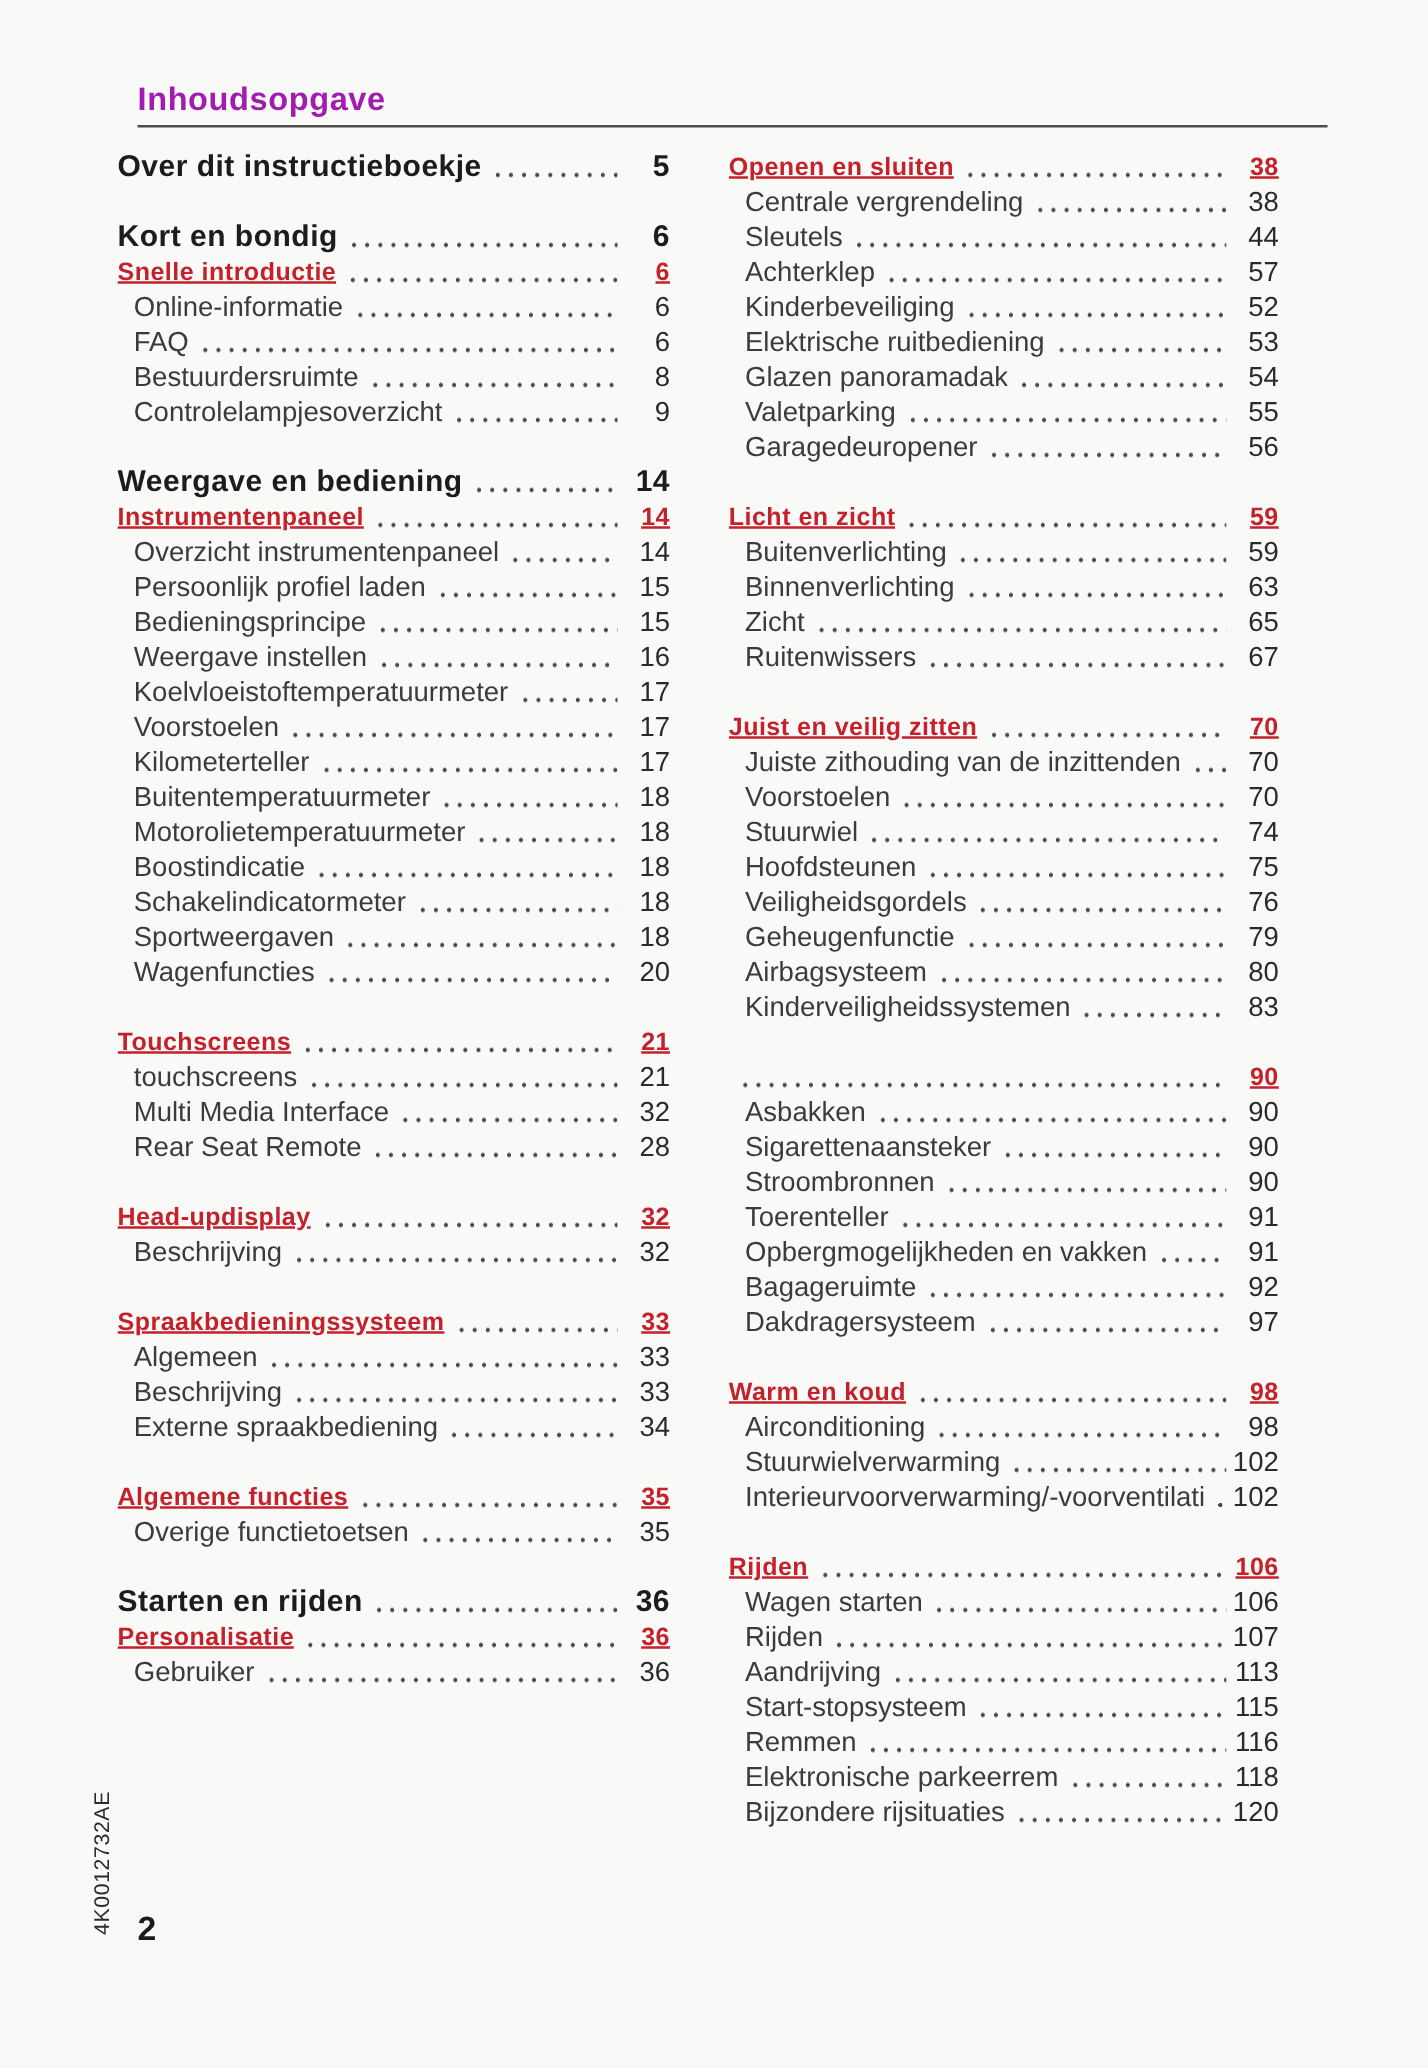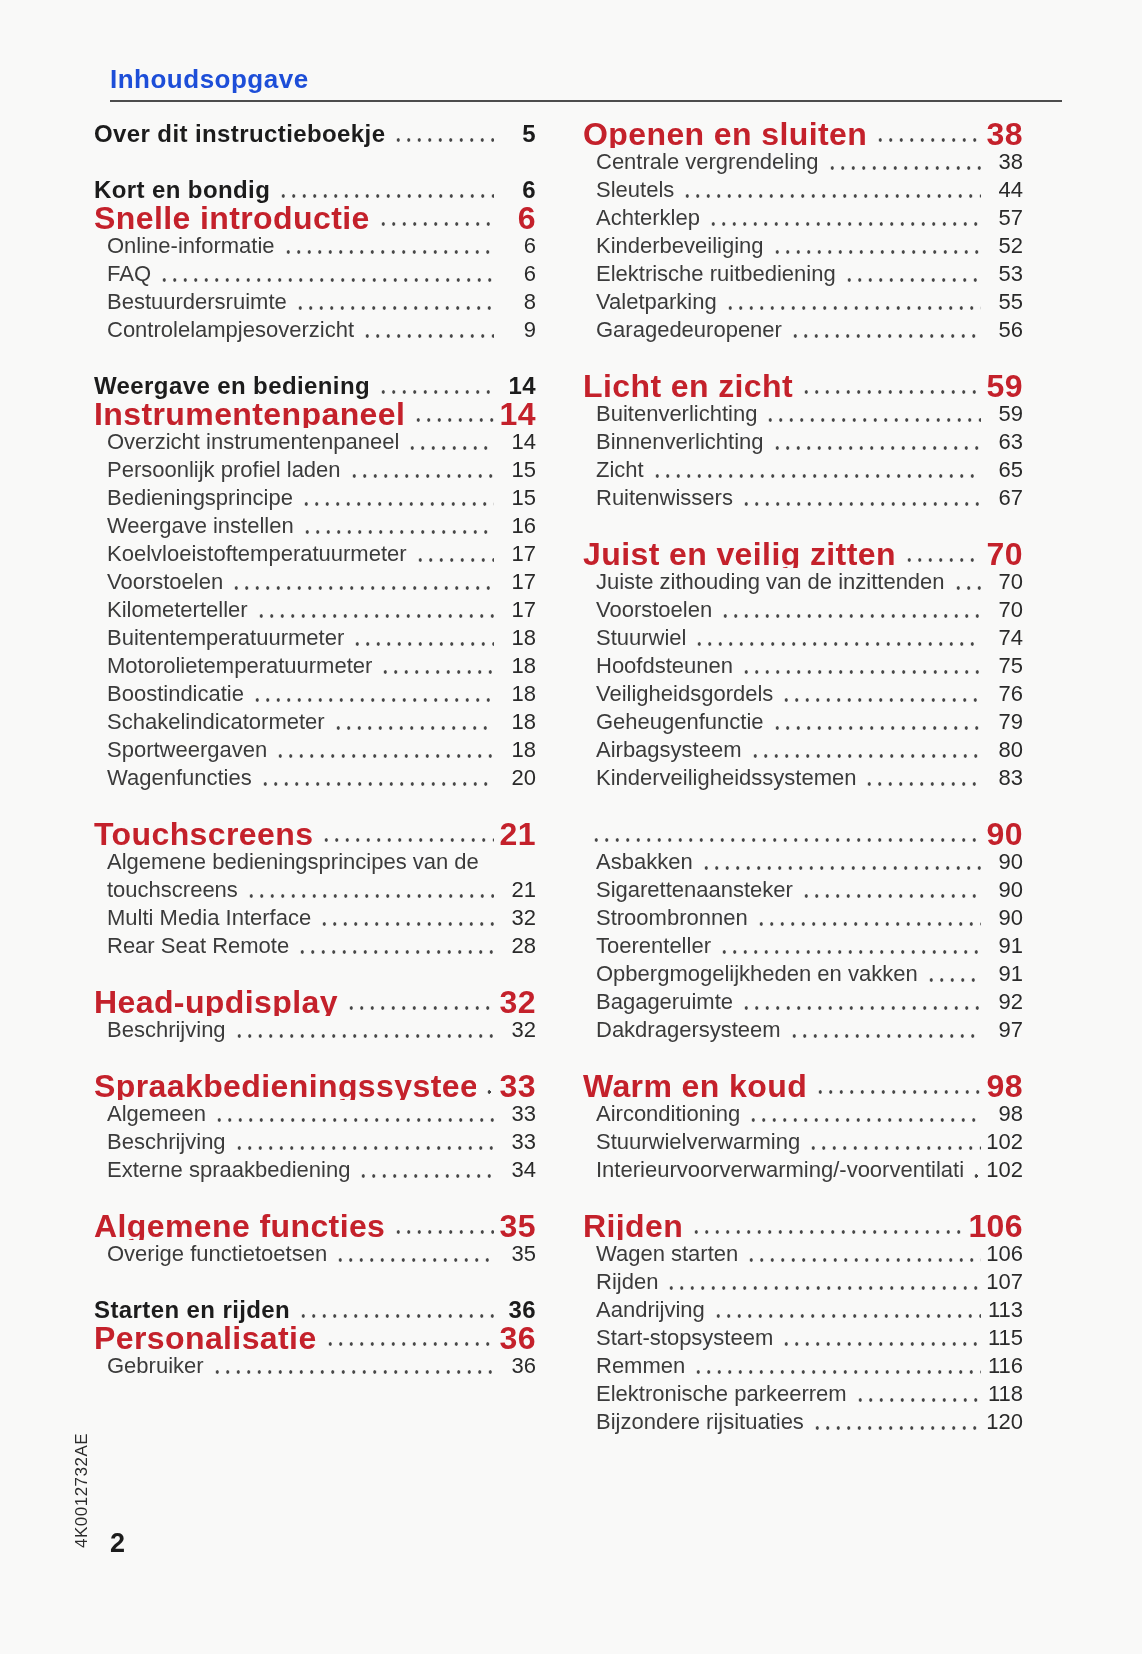--- a/index.html
+++ b/index.html
@@ -7,41 +7,41 @@
     width:1142px;height:1654px;
     background:#f9f9f8;
     font-family:"Liberation Sans","DejaVu Sans",sans-serif;
     position:relative;
     color:#1d1d1b;
     overflow:hidden;
   }
   .page{position:absolute;inset:0;}
   .header-title{
     position:absolute;left:110px;top:64px;
-    font-size:26px;font-weight:bold;letter-spacing:.5px;color:#1d4ed8;
+    font-size:26px;font-weight:bold;letter-spacing:.5px;color:#a21caf;
     margin:0;
   }
   .header-rule{
     position:absolute;left:110px;top:100px;width:952px;height:2px;
     background:#4d4d4d;
   }
   .columns{
     position:absolute;top:120px;left:0;width:100%;
   }
   .col{position:absolute;top:0;}
   .col-left{left:94px;width:442px;}
   .col-right{left:583px;width:440px;}
   .toc-group{margin-bottom:28px;}
   .toc-row{
     display:flex;align-items:baseline;
     line-height:28px;white-space:nowrap;
   }
   .toc-row.item{font-size:22px;color:#3b3b3b;padding-left:13px;}
   .toc-row.part{font-size:24px;font-weight:bold;color:#1c1c1c;letter-spacing:.4px;}
-  .toc-row.chapter{font-size:32px;font-weight:bold;color:#c4212b;letter-spacing:.4px;}
+  .toc-row.chapter{font-size:20px;font-weight:bold;color:#c4212b;letter-spacing:.4px;text-decoration:underline;}
   .toc-row.chapter .toc-page{color:#c4212b;}
   .toc-row.part .toc-page{color:#1c1c1c;}
   .toc-label{flex:0 1 auto;overflow:hidden;}
   .toc-dots{
     flex:1 1 auto;min-width:10px;align-self:stretch;
     margin:0 4px 0 8px;
     background-image:radial-gradient(circle,#474747 1.5px,transparent 1.9px);
     background-size:10.5px 4px;
     background-repeat:repeat-x;
     background-position:left calc(100% - 6px);
@@ -182,23 +182,20 @@
             <span class="toc-page">20</span>
           </div>
         </div>
         <div class="toc-group">
           <div class="toc-row chapter">
             <span class="toc-label">Touchscreens</span>
             <span class="toc-dots"></span>
             <span class="toc-page">21</span>
           </div>
           <div class="toc-row item">
-            <span class="toc-label">Algemene bedieningsprincipes van de</span>
-          </div>
-          <div class="toc-row item">
             <span class="toc-label">touchscreens</span>
             <span class="toc-dots"></span>
             <span class="toc-page">21</span>
           </div>
           <div class="toc-row item">
             <span class="toc-label">Multi Media Interface</span>
             <span class="toc-dots"></span>
             <span class="toc-page">32</span>
           </div>
           <div class="toc-row item">
@@ -295,20 +292,25 @@
           </div>
           <div class="toc-row item">
             <span class="toc-label">Kinderbeveiliging</span>
             <span class="toc-dots"></span>
             <span class="toc-page">52</span>
           </div>
           <div class="toc-row item">
             <span class="toc-label">Elektrische ruitbediening</span>
             <span class="toc-dots"></span>
             <span class="toc-page">53</span>
+          </div>
+          <div class="toc-row item">
+            <span class="toc-label">Glazen panoramadak</span>
+            <span class="toc-dots"></span>
+            <span class="toc-page">54</span>
           </div>
           <div class="toc-row item">
             <span class="toc-label">Valetparking</span>
             <span class="toc-dots"></span>
             <span class="toc-page">55</span>
           </div>
           <div class="toc-row item">
             <span class="toc-label">Garagedeuropener</span>
             <span class="toc-dots"></span>
             <span class="toc-page">56</span>

